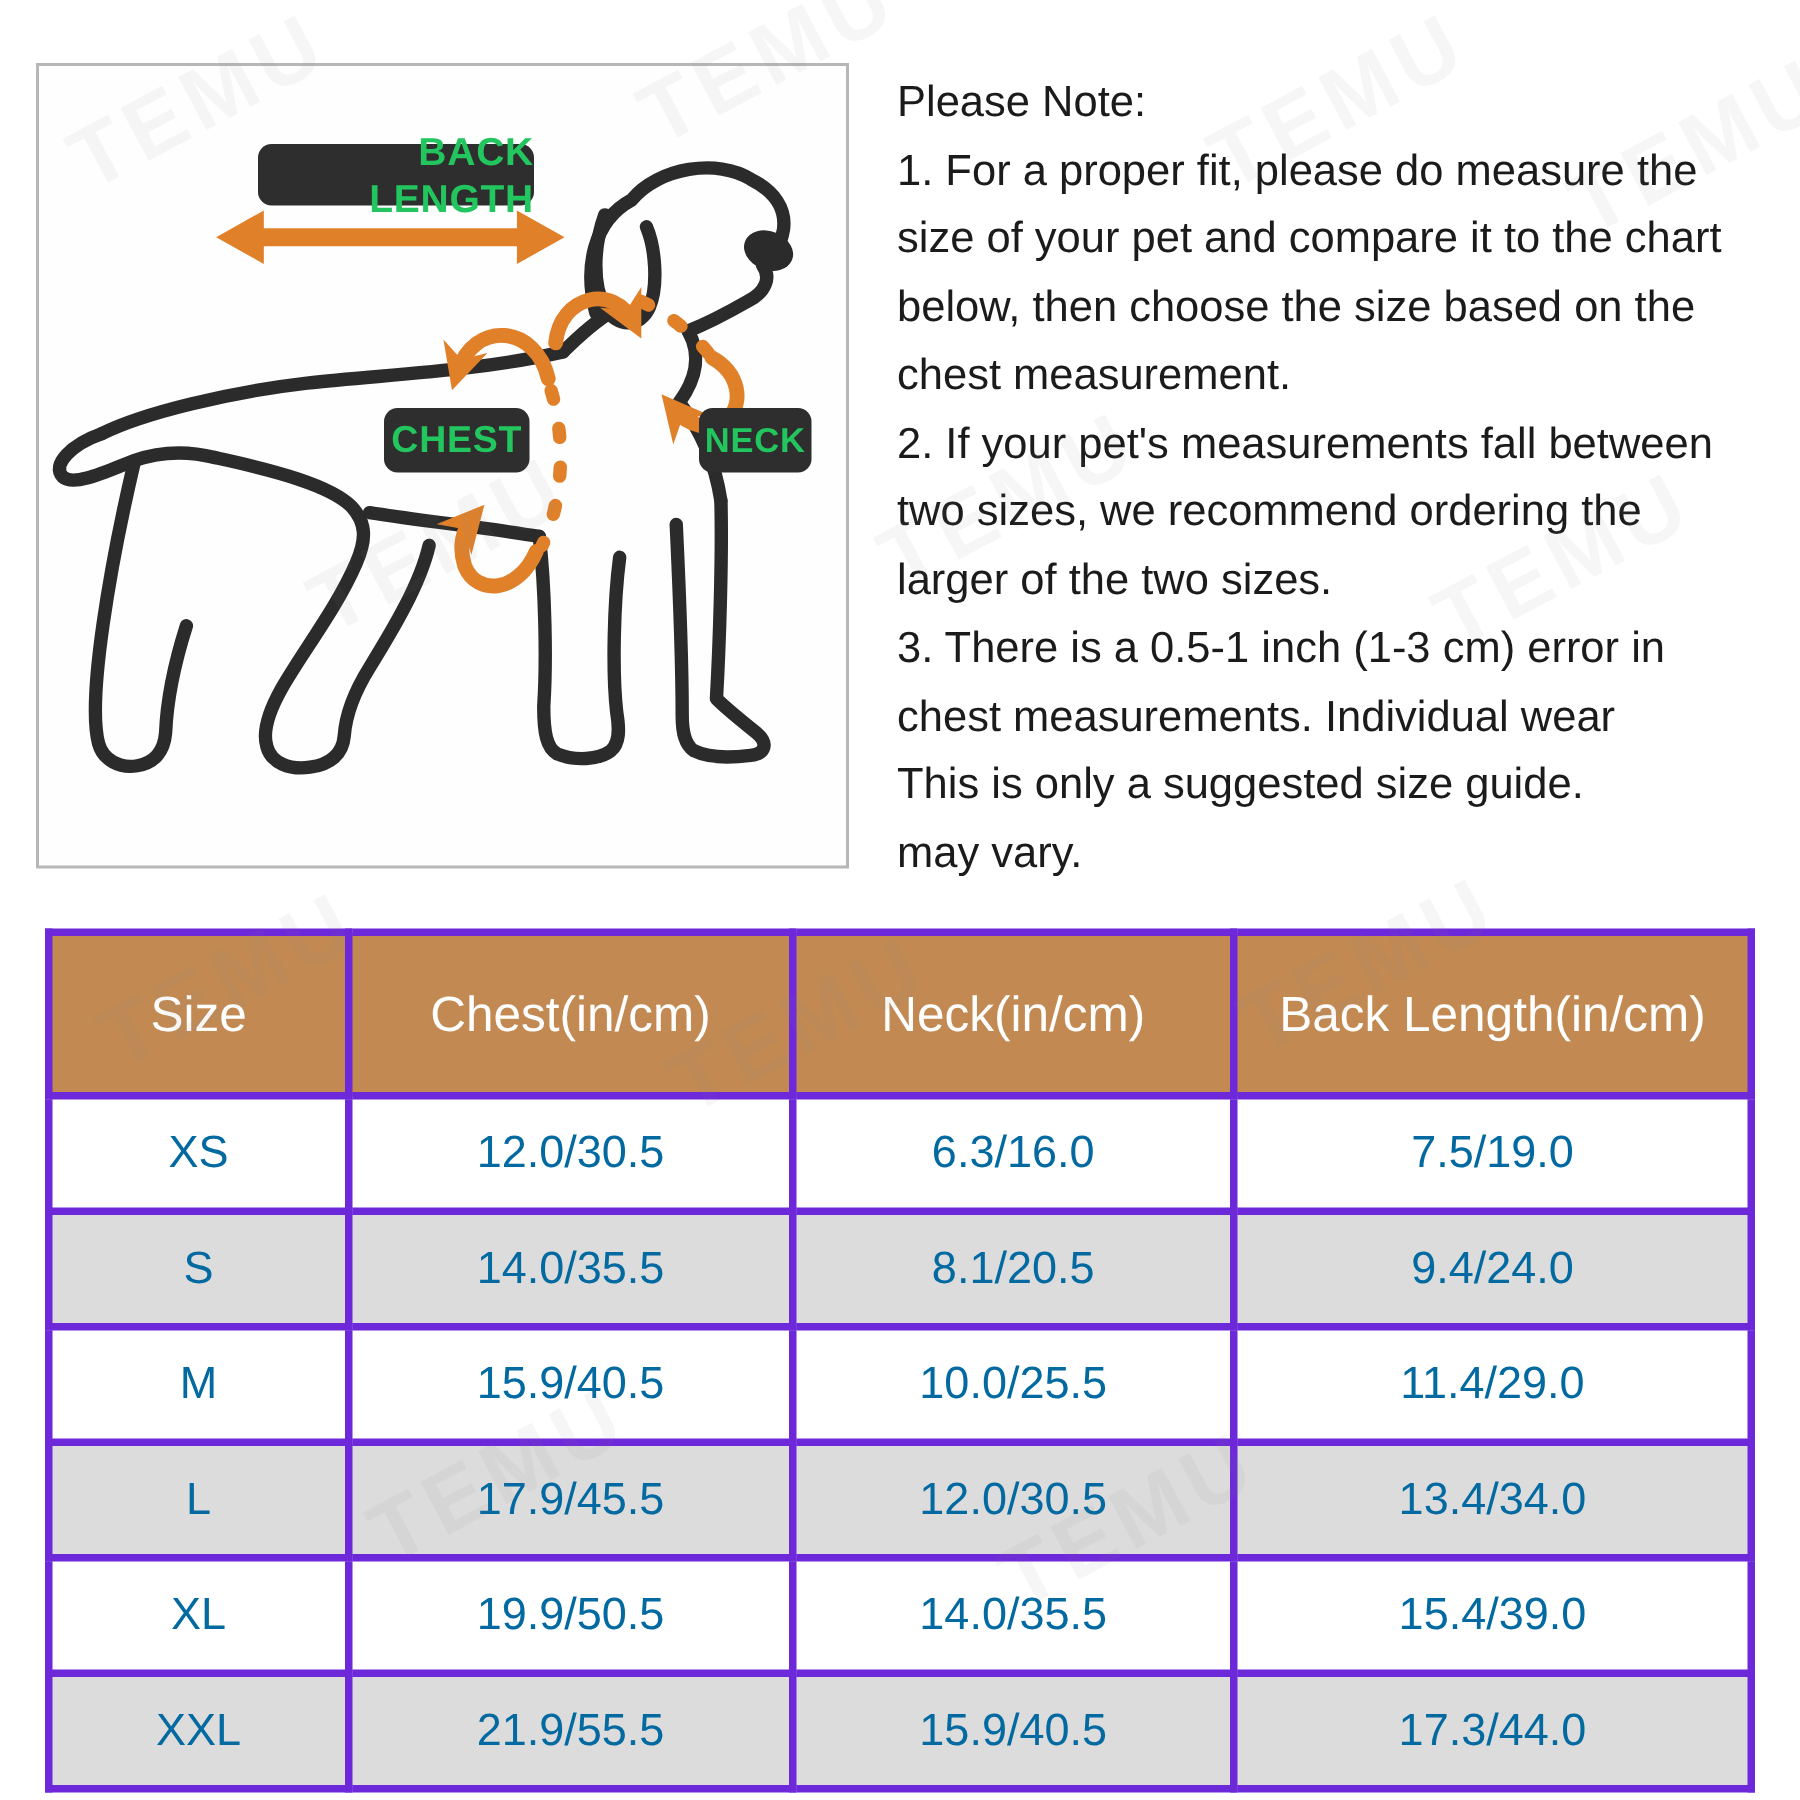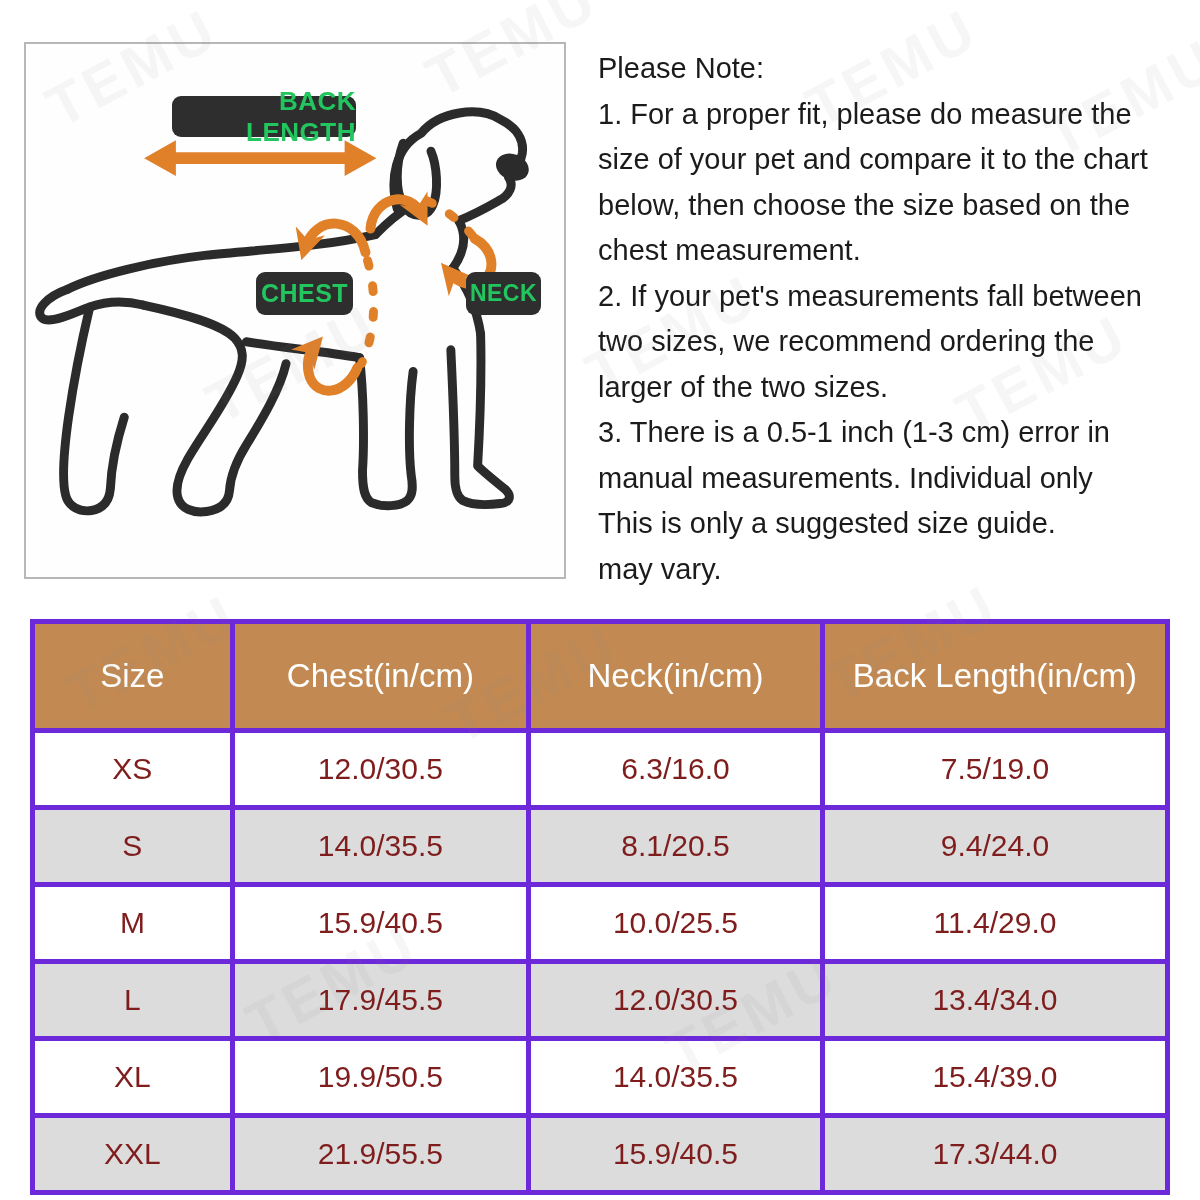--- a/index.html
+++ b/index.html
@@ -52,21 +52,21 @@
 
   
   .size-table {
     position:absolute; left:30px; top:619px; width:1140px; z-index:1;
     border-collapse:collapse; table-layout:fixed; text-align:center;
   }
   .size-table th, .size-table td { border:5px solid #6d28d9; padding:0; vertical-align:middle; }
   .size-table th {
     background:#c28a52; color:#ffffff; font-weight:400; font-size:33px; height:104px;
   }
-  .size-table td { font-size:30px; color:#7f1d1d; height:72px; background:#ffffff;margin-top:46px; }
+  .size-table td { font-size:30px; color:#0369a1; height:72px; background:#ffffff;margin-top:46px; }
   .size-table tbody tr:nth-child(even) td { background:#dcdcdc; }
   .col-size { width:17.6%; } .col-chest { width:26.1%; }
   .col-neck { width:25.9%; } .col-back { width:30.4%; }
 </style>
 </head>
 <body>
 
 <div class="page">
 
   <div class="watermark-layer">
@@ -148,21 +148,21 @@
   <div class="notes">
     <p>Please Note:</p>
     <p>1. For a proper fit, please do measure the</p>
     <p>size of your pet and compare it to the chart</p>
     <p>below, then choose the size based on the</p>
     <p>chest measurement.</p>
     <p>2. If your pet's measurements fall between</p>
     <p>two sizes, we recommend ordering the</p>
     <p>larger of the two sizes.</p>
     <p>3. There is a 0.5-1 inch (1-3 cm) error in</p>
-    <p>manual measurements. Individual only</p>
+    <p>chest measurements. Individual wear</p>
     <p>This is only a suggested size guide.</p>
     <p>may vary.</p>
   </div>
 
   <table class="size-table">
     <colgroup>
       <col class="col-size">
         <col class="col-chest">
         <col class="col-neck">
         <col class="col-back">

